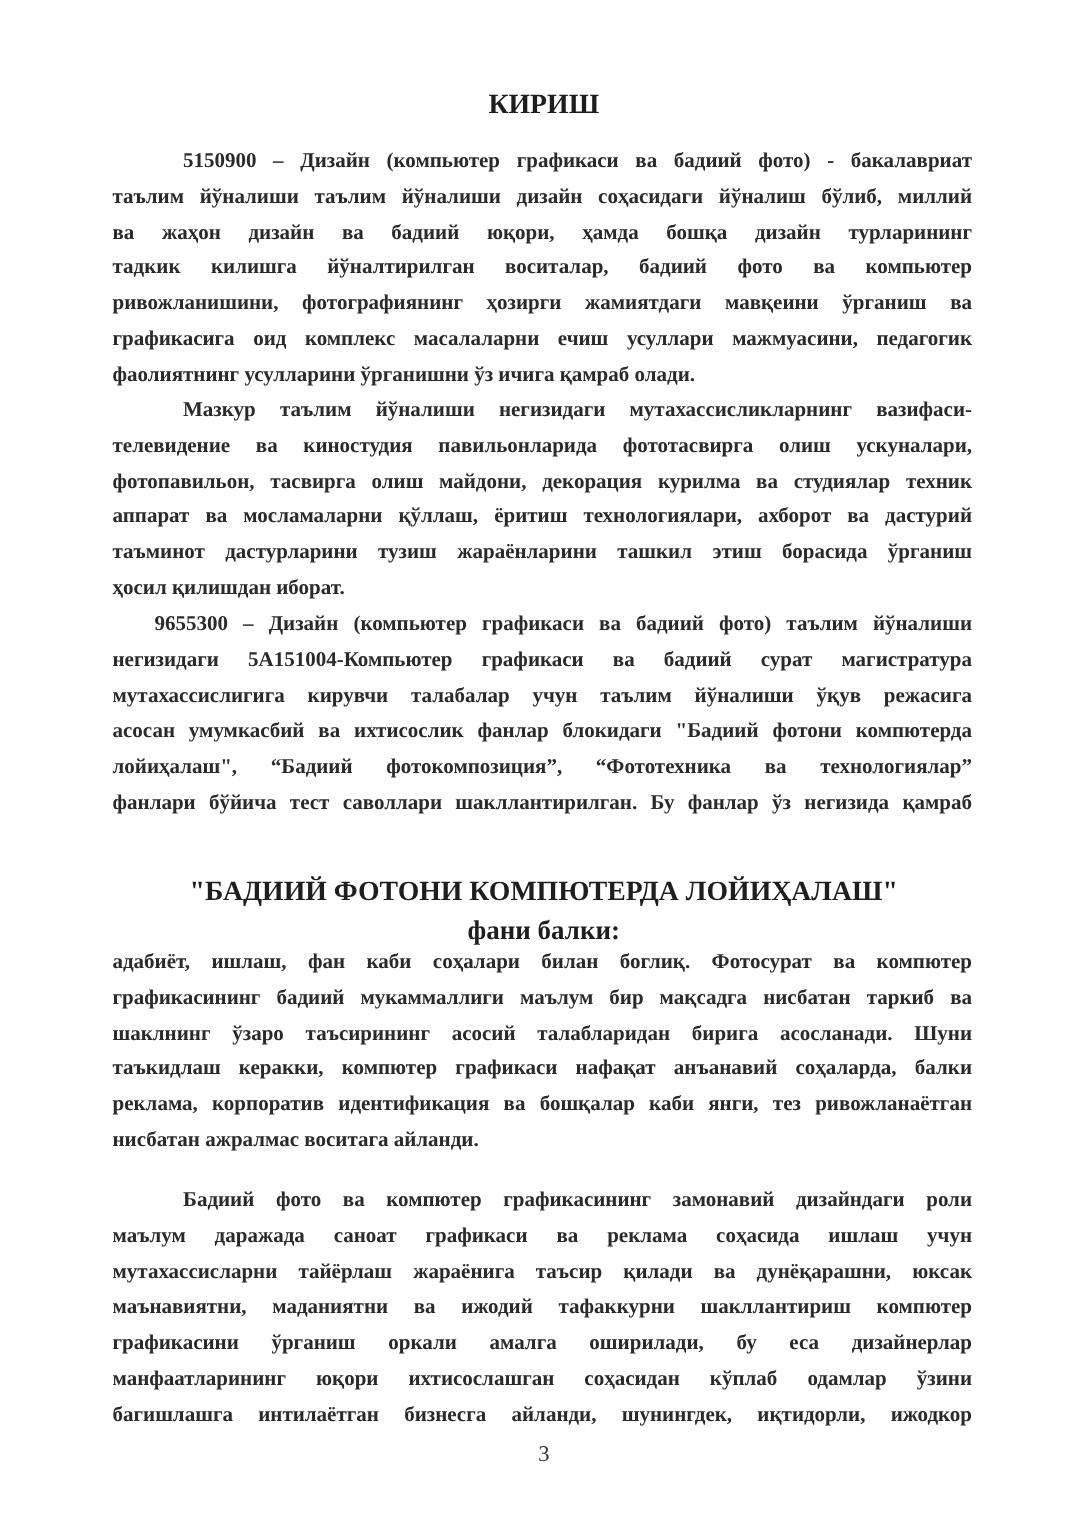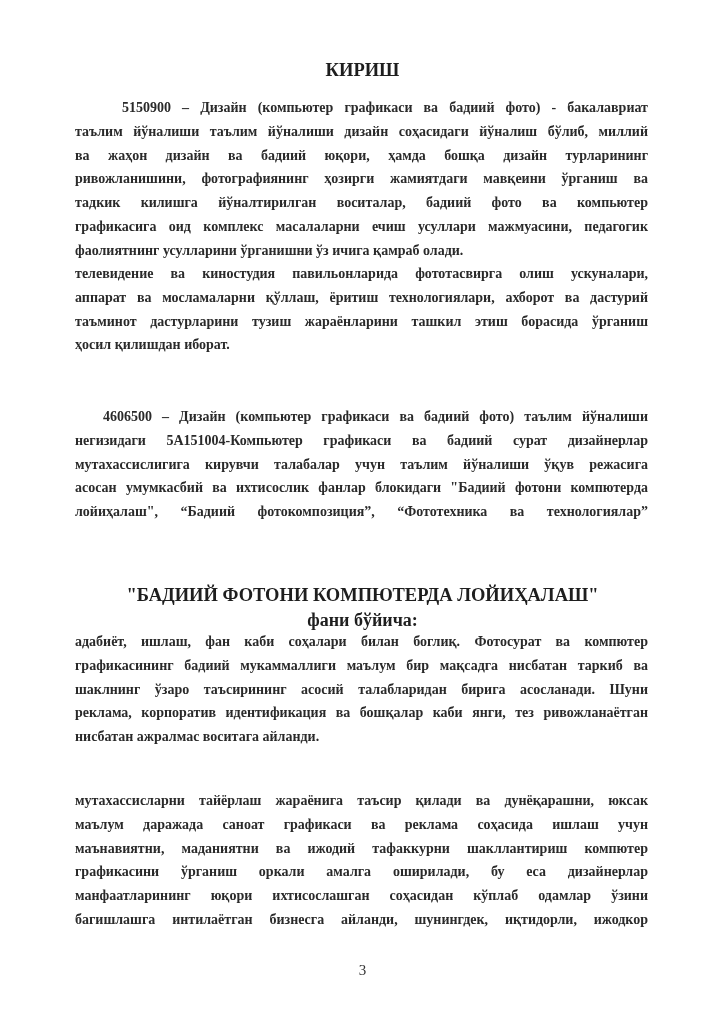--- a/index.html
+++ b/index.html
@@ -41,55 +41,60 @@
 <body>
 
 <div class="page">
 
   <div class="heading h1">КИРИШ</div>
 
   <div class="para p1">
     <span class="line j ind">5150900 – Дизайн (компьютер графикаси ва бадиий фото)  - бакалавриат</span>
     <span class="line j">таълим йўналиши таълим йўналиши дизайн соҳасидаги йўналиш бўлиб, миллий</span>
     <span class="line j">ва жаҳон дизайн ва бадиий юқори, ҳамда бошқа дизайн турларининг</span>
+    <span class="line j">тадкик килишга йўналтирилган воситалар, бадиий фото ва компьютер</span>
     <span class="line j">ривожланишини, фотографиянинг ҳозирги жамиятдаги мавқеини ўрганиш ва</span>
-    <span class="line j">тадкик килишга йўналтирилган воситалар, бадиий фото ва компьютер</span>
     <span class="line j">графикасига оид комплекс масалаларни ечиш усуллари мажмуасини, педагогик</span>
     <span class="line last">фаолиятнинг усулларини ўрганишни ўз ичига қамраб олади.</span>
   </div>
 
   <div class="para p2">
+    <span class="line j ind">Мазкур таълим йўналиши негизидаги мутахассисликларнинг вазифаси-</span>
     <span class="line j">телевидение ва киностудия павильонларида фототасвирга олиш ускуналари,</span>
+    <span class="line j">фотопавильон, тасвирга олиш майдони, декорация курилма ва студиялар техник</span>
     <span class="line j">аппарат ва мосламаларни қўллаш, ёритиш технологиялари, ахборот ва дастурий</span>
     <span class="line j">таъминот дастурларини тузиш жараёнларини ташкил этиш борасида ўрганиш</span>
     <span class="line last">ҳосил қилишдан иборат.</span>
   </div>
 
   <div class="para p3">
-    <span class="line j ind2">4606500 – Дизайн (компьютер графикаси ва бадиий фото) таълим йўналиши</span>
-    <span class="line j">негизидаги 5А151004-Компьютер графикаси ва бадиий сурат дизайнерлар</span>
+    <span class="line j ind2">9655300 – Дизайн (компьютер графикаси ва бадиий фото) таълим йўналиши</span>
+    <span class="line j">негизидаги 5А151004-Компьютер графикаси ва бадиий сурат магистратура</span>
     <span class="line j">мутахассислигига кирувчи талабалар учун таълим йўналиши ўқув режасига</span>
     <span class="line j">асосан умумкасбий ва ихтисослик фанлар блокидаги "Бадиий фотони компютерда</span>
     <span class="line j">лойиҳалаш", “Бадиий фотокомпозиция”, “Фототехника ва технологиялар”</span>
+    <span class="line j">фанлари бўйича тест саволлари шакллантирилган. Бу фанлар ўз негизида қамраб</span>
   </div>
 
   <div class="heading h2">"БАДИИЙ ФОТОНИ КОМПЮТЕРДА ЛОЙИҲАЛАШ"</div>
-  <div class="heading h3">фани бўйича:</div>
+  <div class="heading h3">фани балки:</div>
 
   <div class="para p4">
     <span class="line j">адабиёт, ишлаш, фан каби соҳалари билан боглиқ. Фотосурат ва компютер</span>
     <span class="line j">графикасининг бадиий мукаммаллиги маълум бир мақсадга нисбатан таркиб ва</span>
     <span class="line j">шаклнинг ўзаро таъсирининг асосий талабларидан бирига асосланади. Шуни</span>
+    <span class="line j">таъкидлаш керакки, компютер графикаси нафақат анъанавий соҳаларда, балки</span>
     <span class="line j">реклама, корпоратив идентификация ва бошқалар каби янги, тез ривожланаётган</span>
     <span class="line last">нисбатан ажралмас воситага айланди.</span>
   </div>
 
   <div class="para p5">
+    <span class="line j ind">Бадиий фото ва компютер графикасининг замонавий дизайндаги роли</span>
+    <span class="line j">маълум даражада саноат графикаси ва реклама соҳасида ишлаш учун</span>
     <span class="line j">мутахассисларни тайёрлаш жараёнига таъсир қилади ва дунёқарашни, юксак</span>
-    <span class="line j">маълум даражада саноат графикаси ва реклама соҳасида ишлаш учун</span>
     <span class="line j">маънавиятни, маданиятни ва ижодий тафаккурни шакллантириш компютер</span>
     <span class="line j">графикасини ўрганиш оркали амалга оширилади, бу еса дизайнерлар</span>
     <span class="line j">манфаатларининг юқори ихтисослашган соҳасидан кўплаб одамлар ўзини</span>
     <span class="line j">багишлашга интилаётган бизнесга айланди, шунингдек, иқтидорли, ижодкор</span>
   </div>
 
   <div class="pagenum">3</div>
 </div>
 
 </body></html>

